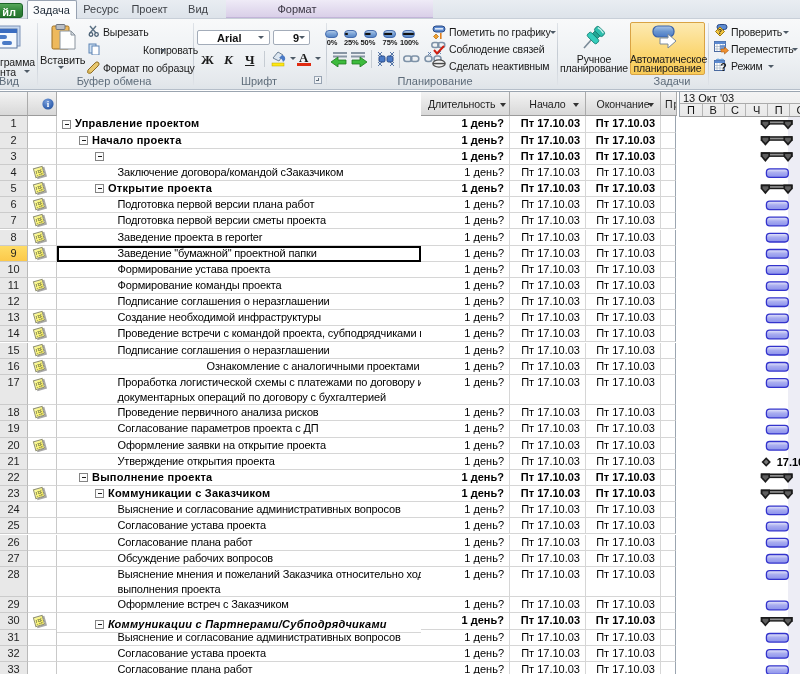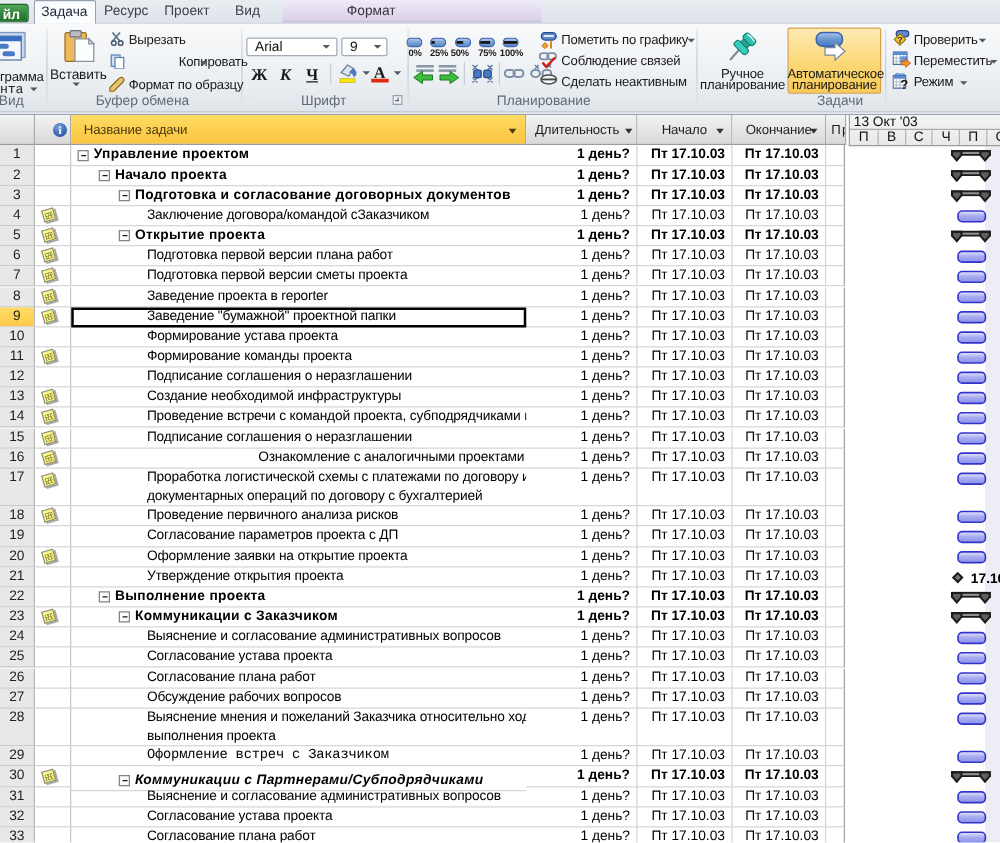--- a/index.html
+++ b/index.html
@@ -27,21 +27,21 @@
   border-top:1px solid #c8cfd8; border-bottom:1px solid #b5bec9; }
 .gsep { position:absolute; top:4px; height:62px; width:1px;
   background:linear-gradient(#dfe3e8,#c4cbd3 50%,#dfe3e8); }
 .glabel { position:absolute; top:56px; font-size:11px; color:#5e6c7a;
   text-align:center; }
 .rtext { position:absolute; font-size:10.5px; color:#1a1a1a; white-space:nowrap; letter-spacing:-0.15px; }
 .darr { position:absolute; width:0; height:0; border-left:3px solid transparent;
   border-right:3px solid transparent; border-top:3.5px solid #4e5a66; }
 .combo { position:absolute; height:15px; background:#fff;
   border:1px solid #a3acb9; border-radius:2px; font-size:11px; color:#111;
-  line-height:14px; padding-left:6px; }
+  line-height:14px; padding-left:19px;font-weight:bold; }
 
 
 #tablearea { position:absolute; left:0; top:91px; width:800px; height:583px;
   background:#fff; border-top:1px solid #9ba5b0; }
 .hc { position:absolute; top:92px; height:24.4px;
   background:linear-gradient(#f3f3f3,#e3e3e3 60%,#d8d8d8);
   border-right:1px solid #ababab; border-bottom:1px solid #9b9b9b;
   font-size:10.6px; letter-spacing:-0.1px; color:#1f1f1f; line-height:24px; }
 .hgold { background:linear-gradient(#fedc66,#fccd4b 60%,#fbc743);
   color:#4a3a10; }
@@ -112,21 +112,21 @@
   <div class="glabel" style="left:650px;width:44px;">Задачи</div>
 
   <svg class="abs" style="left:-6px;top:4px" width="27" height="27" viewBox="0 0 27 27">
     <rect x="4" y="3" width="22" height="20" fill="#c7d8f0" stroke="#7e94b8"></rect>
     <rect x="1" y="6" width="22" height="19" fill="#f4f8fd" stroke="#5a76a0"></rect>
     <rect x="1" y="6" width="22" height="4" fill="#3a6cc0"></rect>
     <rect x="3" y="12" width="10" height="4" rx="2" fill="#4a7ac6"></rect>
     <rect x="8" y="18" width="10" height="4" rx="2" fill="#4a7ac6"></rect>
   </svg>
   <div class="rtext" style="left:0px;top:37px;">грамма</div>
-  <div class="rtext" style="left:0px;top:47px;font-family:Liberation Mono, monospace;">нта</div>
+  <div class="rtext" style="left:0px;top:47px;">нта</div>
   <div class="darr" style="left:24px;top:51px;"></div>
 
   <svg class="abs" style="left:50px;top:5px" width="26" height="27" viewBox="0 0 26 27">
     <rect x="2" y="2" width="17" height="23" rx="1.5" fill="#eeb95c" stroke="#9c6e22"></rect>
     <rect x="6" y="0.5" width="9" height="5" rx="1" fill="#b9bec6" stroke="#6e747e"></rect>
     <path d="M10,7 h11 l4,4 v14 h-15 z" fill="#fdfefe" stroke="#8a949e"></path>
     <path d="M21,7 l4,4 h-4 z" fill="#d7dde3" stroke="#8a949e"></path>
   </svg>
   <div class="rtext" style="left:40px;top:34.5px;width:42px;text-align:center;font-size:11px;">Вставить</div>
   <div class="darr" style="left:58px;top:47px;"></div>
@@ -333,23 +333,20 @@
           <radialGradient id="ig" cx="0.4" cy="0.3" r="0.9">
       <stop offset="0" stop-color="#7aa0dc"></stop>
             <stop offset="0.6" stop-color="#3a68b4"></stop>
             <stop offset="1" stop-color="#27508f"></stop>
     </radialGradient>
         </defs>
     <circle cx="6" cy="6" r="5.6" fill="url(#ig)"></circle>
     <text x="6" y="9.4" font-size="9" font-weight="bold" font-family="Liberation Serif" fill="#fff" text-anchor="middle">i</text>
   </svg>
 </div>
-<div class="hc hgold" style="left:57px;width:364px;padding-left:10px;">Название задачи
-  <div class="sarr" style="left:350px;border-top-color:#4a3a10;"></div>
-</div>
 <div class="hc" style="left:421px;width:89px;padding-left:7px;">Длительность<div class="sarr" style="left:79px;"></div></div>
 <div class="hc" style="left:510px;width:76px;text-align:center;">Начало<div class="sarr" style="left:63px;"></div></div>
 <div class="hc" style="left:586px;width:75px;text-align:center;">Окончание<div class="sarr" style="left:62px;"></div></div>
 <div class="hc" style="left:661px;width:16px;padding-left:4px;overflow:hidden;">П<span style="position:absolute;left:12.5px;top:0;">р</span></div>
 
 <div id="hdrwrap" style="position:absolute;left:0;top:92px;width:677px;height:582px;"></div>
 
 <div class="nc" style="top:116.4px;height:16.15px;">1</div>
 <div class="name" style="top:116.4px;height:16.15px;">
       <span class="mbox" style="left:5px"></span>
@@ -376,21 +373,20 @@
 <div class="dc st" style="top:132.6px;height:16.15px;font-weight:bold;">
       <span>Пт 17.10.03</span>
     </div>
 <div class="dc fin" style="top:132.6px;height:16.15px;font-weight:bold;">
       <span>Пт 17.10.03</span>
     </div>
 <div class="dc pred" style="top:132.6px;height:16.15px;"></div>
 <div class="nc" style="top:148.7px;height:16.15px;">3</div>
 <div class="name" style="top:148.7px;height:16.15px;">
       <span class="mbox" style="left:38px"></span>
-      <b style="position:absolute;left:51px;top:0">Подготовка и согласование договорных документов</b>
     </div>
 <div class="dc dur" style="top:148.7px;height:16.15px;font-weight:bold;">
       <span>1 день?</span>
     </div>
 <div class="dc st" style="top:148.7px;height:16.15px;font-weight:bold;">
       <span>Пт 17.10.03</span>
     </div>
 <div class="dc fin" style="top:148.7px;height:16.15px;font-weight:bold;">
       <span>Пт 17.10.03</span>
     </div>
@@ -757,21 +753,21 @@
       <span>1 день?</span>
     </div>
 <div class="dc st" style="top:566.8px;height:30.50px;">
       <span>Пт 17.10.03</span>
     </div>
 <div class="dc fin" style="top:566.8px;height:30.50px;">
       <span>Пт 17.10.03</span>
     </div>
 <div class="dc pred" style="top:566.8px;height:30.50px;"></div>
 <div class="nc" style="top:597.3px;height:16.15px;">29</div>
-<div class="name" style="top:597.3px;height:16.15px;font-family:Liberation Mono, monospace;">
+<div class="name" style="top:597.3px;height:16.15px;">
       <span style="position:absolute;left:60.5px;top:0;width:302px;display:inline-block;">Оформление встреч с Заказчиком</span>
     </div>
 <div class="dc dur" style="top:597.3px;height:16.15px;">
       <span>1 день?</span>
     </div>
 <div class="dc st" style="top:597.3px;height:16.15px;">
       <span>Пт 17.10.03</span>
     </div>
 <div class="dc fin" style="top:597.3px;height:16.15px;">
       <span>Пт 17.10.03</span>

